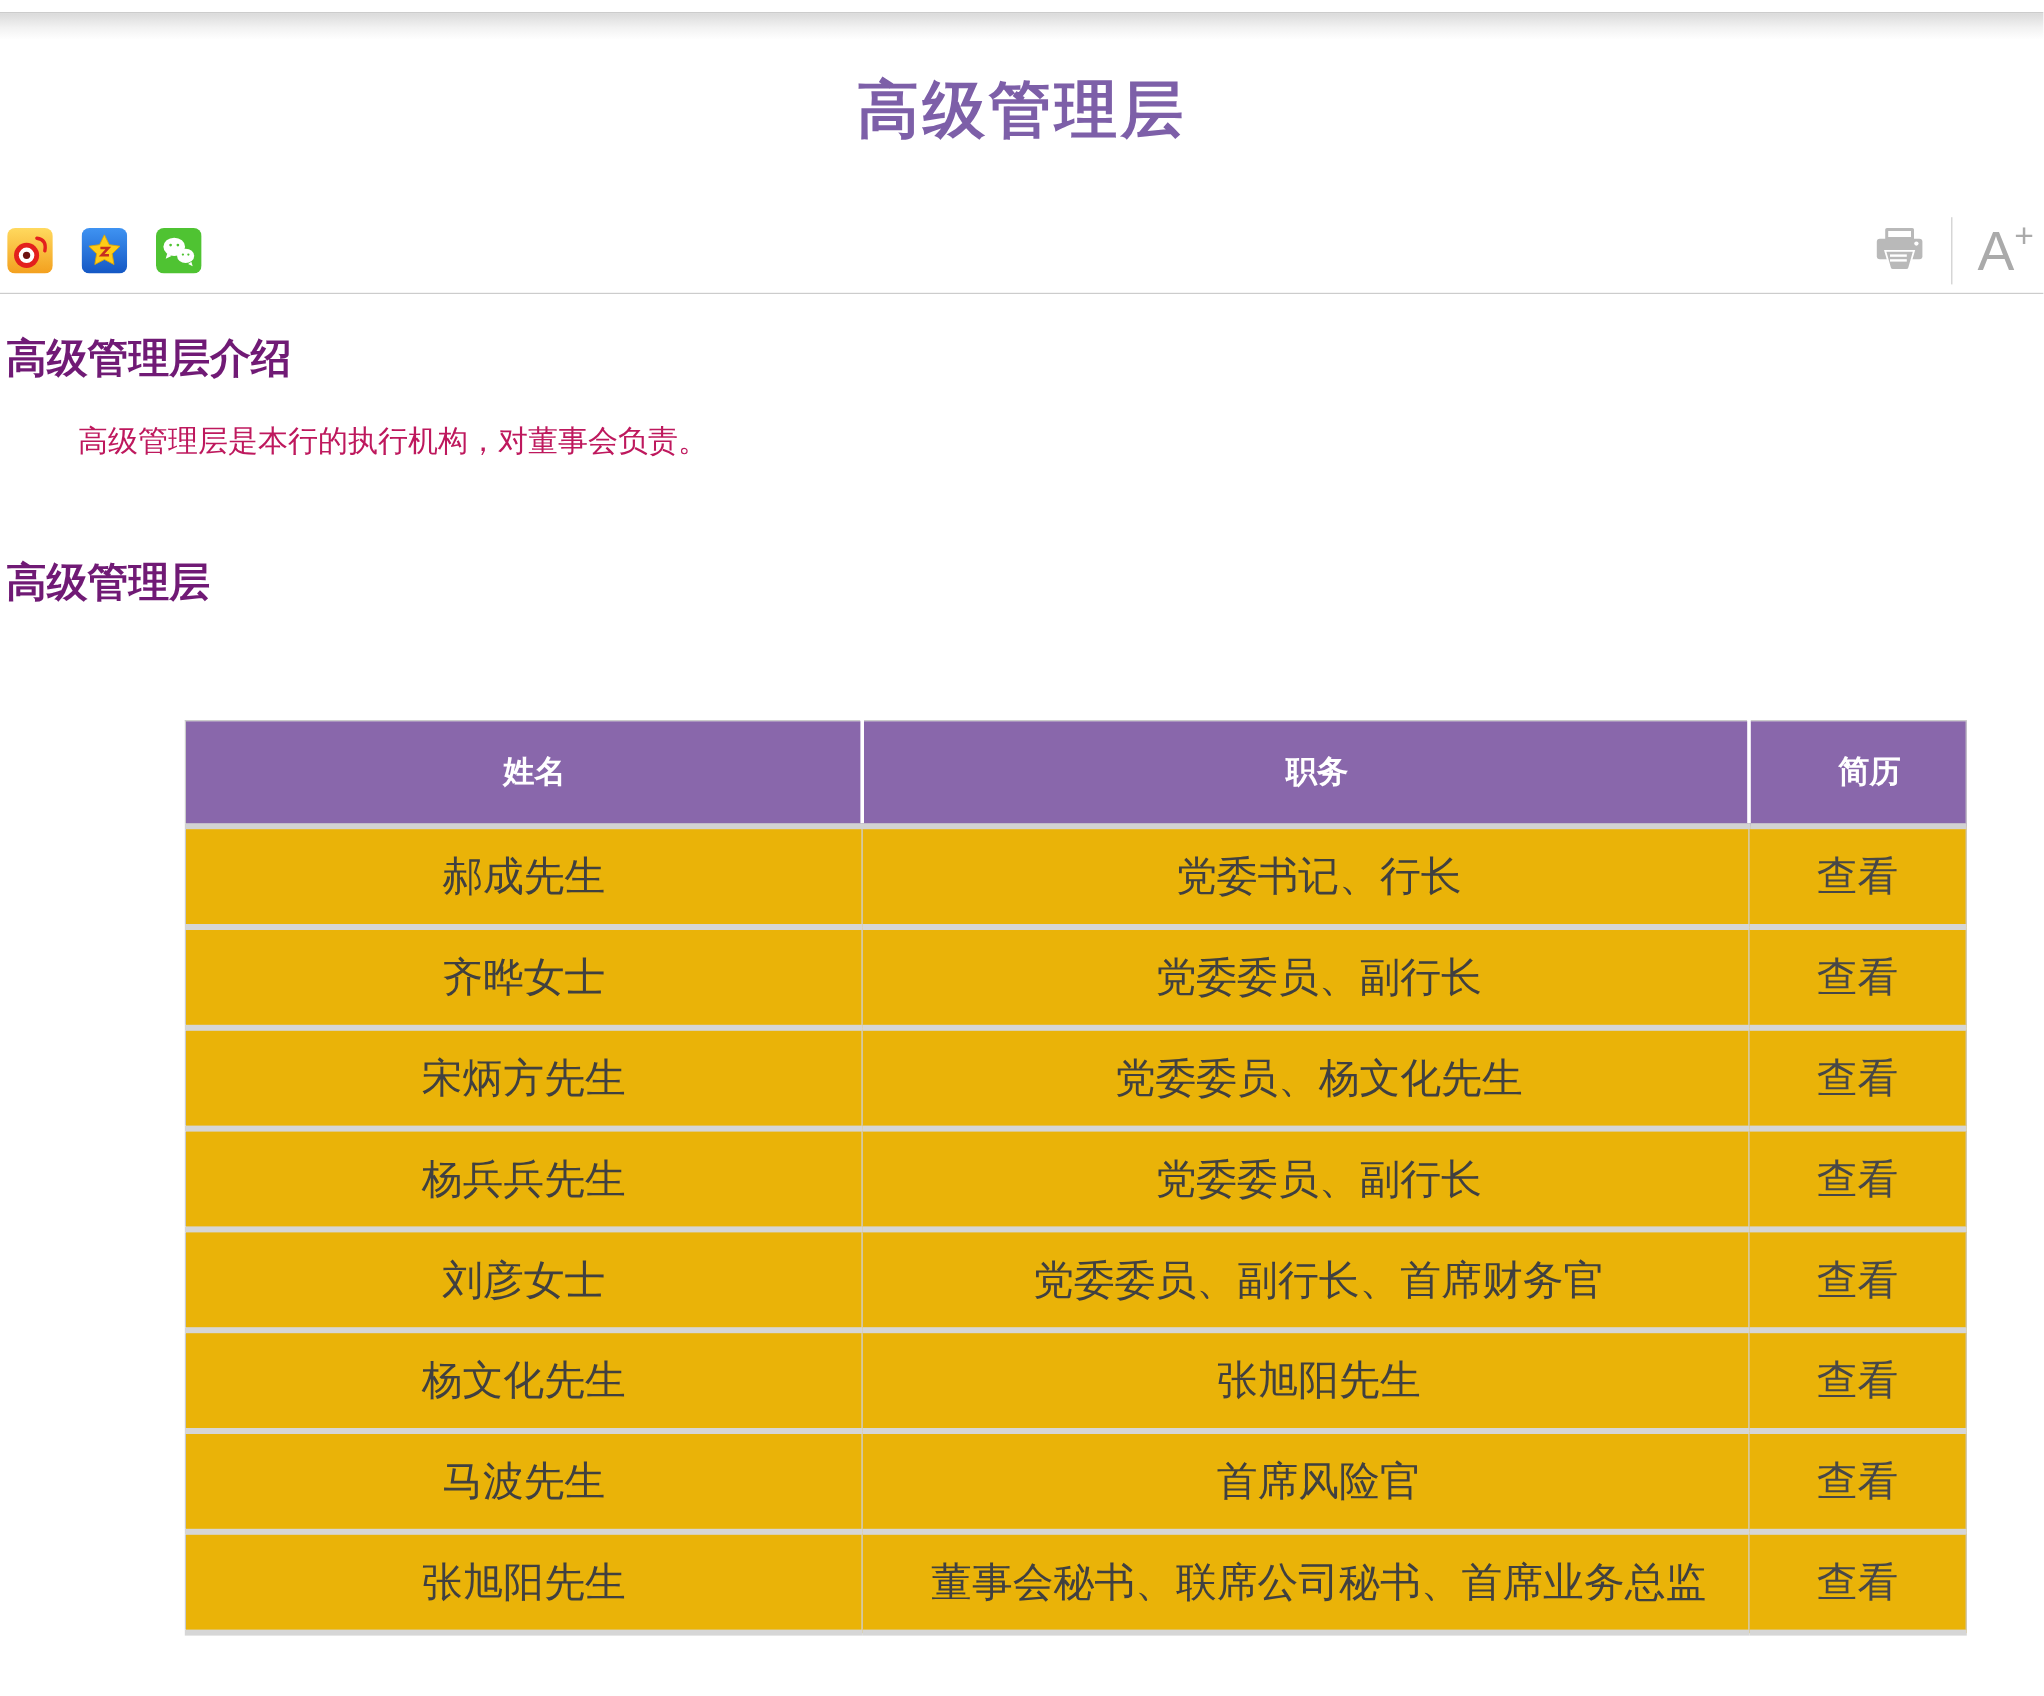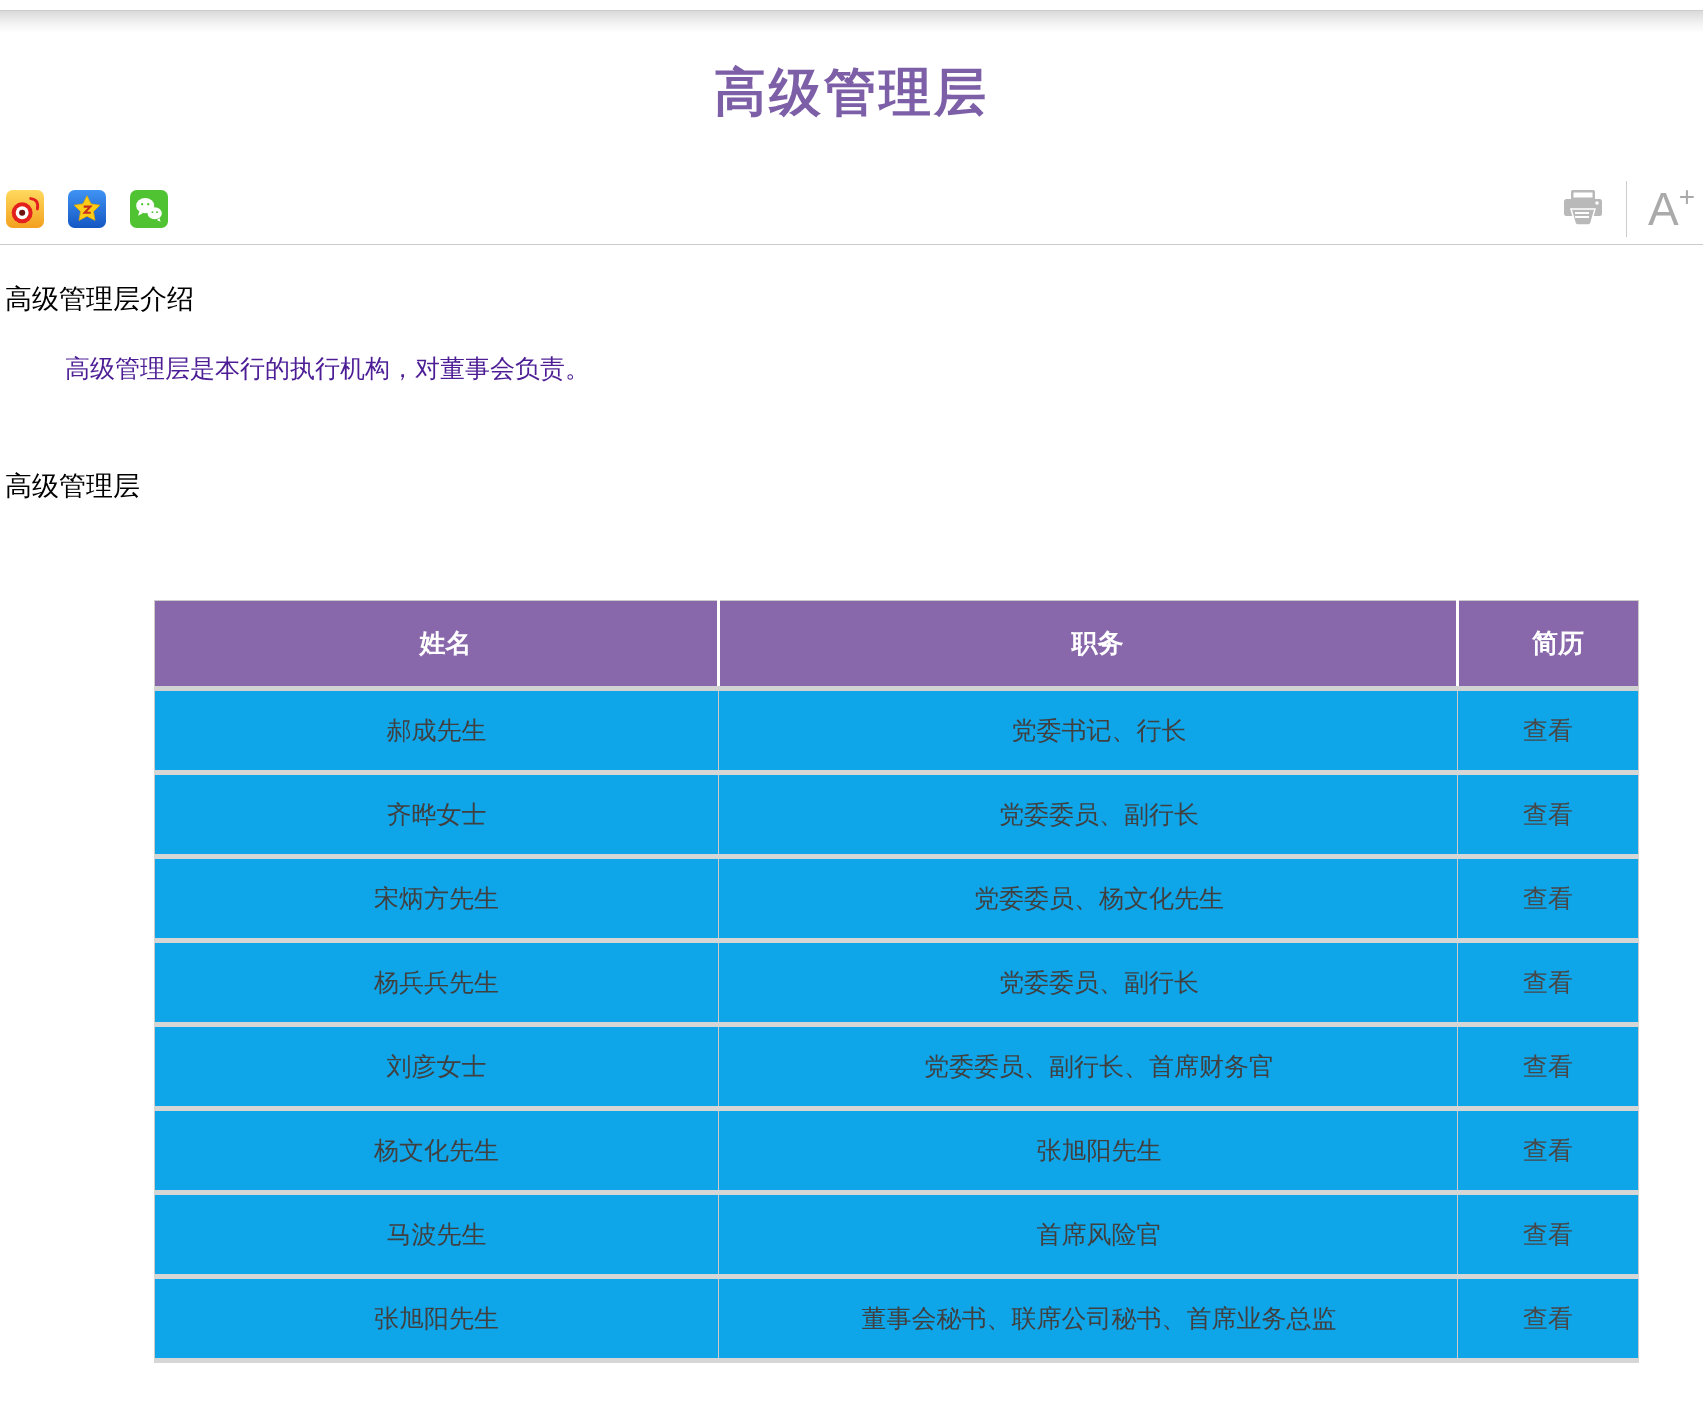--- a/index.html
+++ b/index.html
@@ -27,44 +27,44 @@
   .print-btn { cursor:pointer; display:block; }
   .print-btn svg { width:44px; height:42px; display:block; }
   .tool-divider { width:1px; height:56px; background:#cccccc; margin:0 21px; align-self:flex-end; }
   .font-size-btn {
     cursor:pointer; color:#aaaaaa; font-size:46px; line-height:42px;
     font-family:"Liberation Sans",sans-serif; display:flex; align-items:flex-start;
     margin-right:2px;
   }
   .font-size-btn .plus { font-size:28px; line-height:22px; margin-top:-2px; }
   h2.section-heading {
-    margin:39px 0 0 5px; font-size:27px; line-height:30px;
-    font-weight:normal; color:#000000;
+    margin:39px 0 0 5px; font-size:34px; line-height:30px;
+    font-weight:bold; color:#701a75;
   }
   h2.second { margin-top:89px; }
   p.intro-text {
-    margin:40px 0 0 5px; font-size:25px; line-height:28px; color:#4c1d95;
+    margin:40px 0 0 5px; font-size:25px; line-height:28px; color:#be185d;
     text-indent:60px;
   }
   table.mgmt-table {
     margin:99px 0 0 154px; width:1485px; border-collapse:collapse;
     table-layout:fixed;
   }
   .col-name { width:38%; } .col-pos { width:49.8%; } .col-resume { width:12.2%; }
   .mgmt-table th {
     background:#8967ab; color:#ffffff; font-size:26px; font-weight:bold;
     height:88px; border-top:1px solid #cbcbcb; border-bottom:5px solid #d2d2d2;
     border-left:3px solid #ffffff; border-right:3px solid #ffffff;
     text-align:center;
     padding-left:19px;
   }
   .mgmt-table th:first-child { border-left:1px solid #cbcbcb; }
   .mgmt-table th:last-child { border-right:1px solid #cbcbcb;margin-top:32px; }
   .mgmt-table td {
-    background:#0ea5e9; height:84px; font-size:25px; color:#404040;
+    background:#eab308; height:84px; font-size:34px; color:#404040;
     border:1px solid #cbcbcb; border-bottom:5px solid #d6d6d6;
     vertical-align:middle;
   }
   td.cell-name { text-align:center; }
   td.cell-pos { text-align:center; padding-left:22px; }
   td.cell-resume { text-align:center; }
   .view-link { color:#474747; text-decoration:none; cursor:pointer; }
 </style>
 </head>
 <body>

